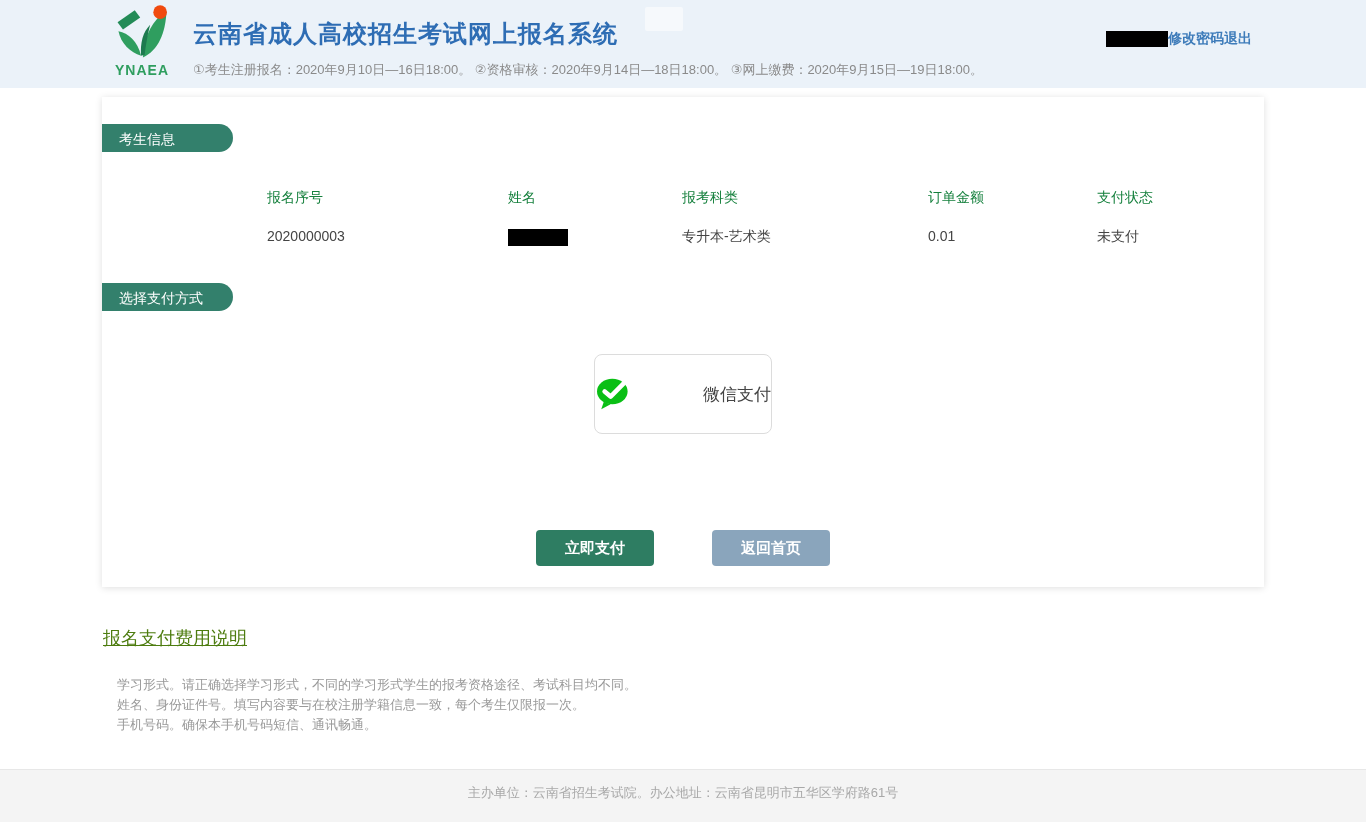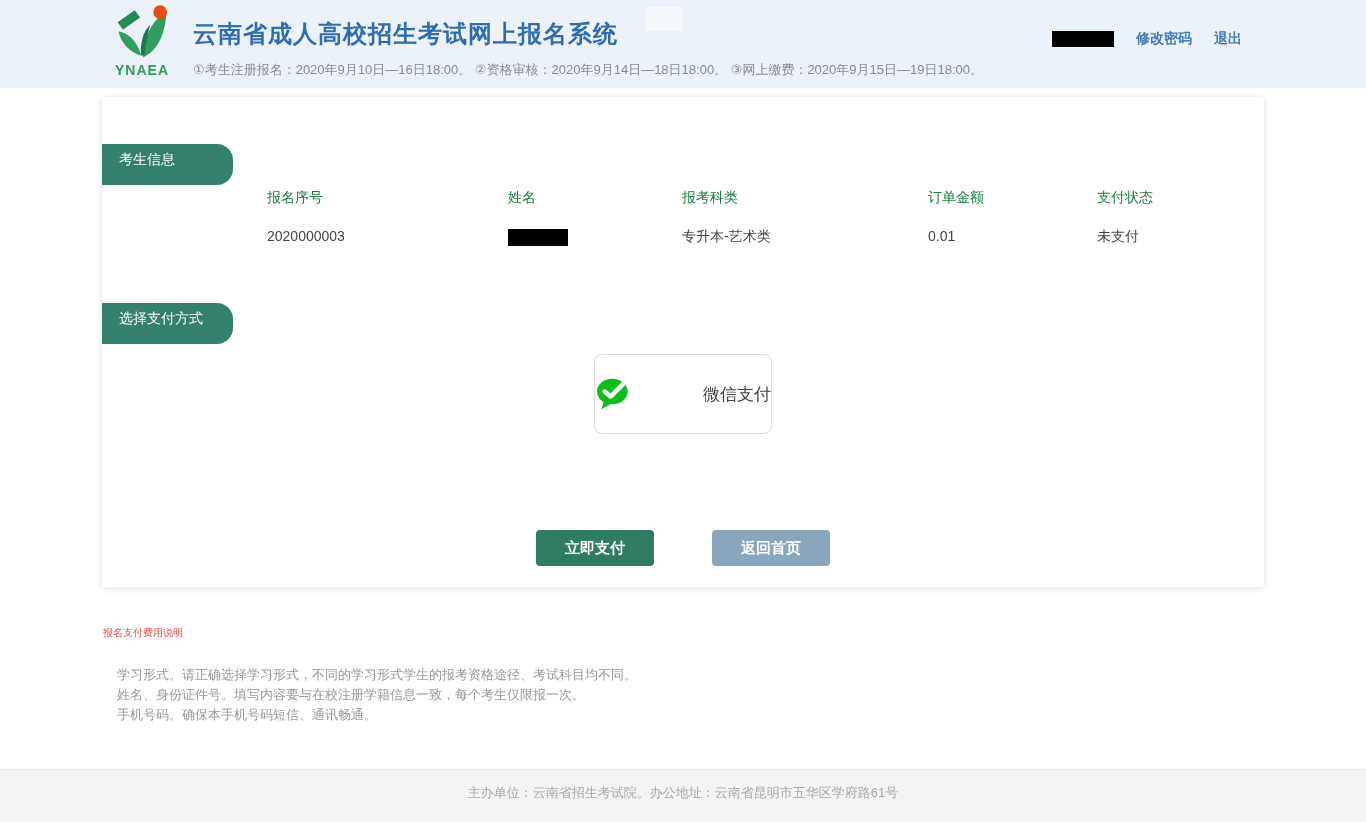--- a/index.html
+++ b/index.html
@@ -10,29 +10,29 @@
   
   .header { position:absolute; top:0; left:0; width:1366px; height:88px; background:#ebf2f9; }
   .header-patch { position:absolute; left:645px; top:7px; width:38px; height:24px;
                   background:rgba(255,255,255,.55); border-radius:2px; }
   .logo { position:absolute; left:105px; top:3px; width:74px; text-align:center; }
   .logo svg { display:block; margin:0 auto; width:58px; height:60px; }
   .logo-text { font-size:14px; font-weight:bold; color:#2f9e5f; letter-spacing:1px; margin-top:-1px; }
   .header-main { position:absolute; left:193px; top:18px; }
   .page-title { font-size:24px; font-weight:bold; color:#2e6db4; letter-spacing:1px; white-space:nowrap; }
   .notice { margin-top:11px; font-size:13px; color:#8a8a8a; white-space:nowrap; }
-  .header-right { position:absolute; right:124px; top:30px; display:flex; align-items:center; gap:22px; }
+  .header-right { position:absolute; right:114px; top:30px; display:flex; align-items:center; }
   .redacted-user { display:inline-block; width:62px; height:16px; background:#000; }
   .hlink { font-size:14px; font-weight:bold; color:#3e7cba; text-decoration:none; cursor:pointer; white-space:nowrap; }
 
   
   .card { position:absolute; left:102px; top:97px; width:1162px; height:490px; background:#fff;
           box-shadow:0 1px 7px rgba(0,0,0,.13); }
-  .badge { position:absolute; left:0; width:131px; height:41px; line-height:31px; padding-left:17px;
-           background:#33806c; color:#fff; font-size:14px; border-radius:0 16px 16px 0; white-space:nowrap;margin-top:20px; }
+  .badge { position:absolute; left:0; width:131px; height:28px; line-height:31px; padding-left:17px;
+           background:#33806c; color:#fff; font-size:14px; border-radius:0 16px 16px 0; white-space:nowrap; }
   .badge-candidate { top:27px; }
   .badge-payment { top:186px; }
 
   .tbl-row { position:absolute; left:165px; display:flex; font-size:14px; }
   .tbl-head { top:92px; color:#15803d;font-family:Liberation Mono, monospace; }
   .tbl-vals { top:131px; color:#444; }
   .c1 { width:241px; } .c2 { width:174px; } .c3 { width:246px; } .c4 { width:169px; } .c5 { width:120px; }
   .redacted-name { display:inline-block; width:60px; height:17px; background:#000; vertical-align:middle; }
 
   .wechat-card { position:absolute; top:257px; left:50%; transform:translateX(-50%);
@@ -41,21 +41,21 @@
   .wechat-label { font-size:17px; color:#444; }
 
   .btn-row { position:absolute; top:433px; left:50%; transform:translateX(-50%); display:flex; gap:58px;align-items:center; }
   .btn { width:118px; height:36px; border:none; border-radius:4px; color:#fff; font-size:15px;
          font-weight:bold; cursor:pointer; font-family:inherit; white-space:nowrap; }
   .btn-pay { background:#2e7d62; }
   .btn-back { background:#8aa5bc; }
 
   
   .notes { position:absolute; left:103px; top:626px; }
-  .notes-title { font-size:10px; color:#ef4444; }
+  .notes-title { font-size:18px; color:#4d7c0f;text-decoration:underline; }
   .notes-list { margin-top:25px; margin-left:14px; }
   .notes-line { font-size:13px; color:#999; line-height:20px; white-space:nowrap;font-family:Liberation Serif, serif; }
 
   
   .footer { position:absolute; left:0; bottom:0; width:1366px; height:53px; background:#f4f4f4;
             border-top:1px solid #e7e7e7; text-align:center; line-height:45px; font-size:13px; color:#a8a8a8; }
 </style>
 </head>
 <body>
 

